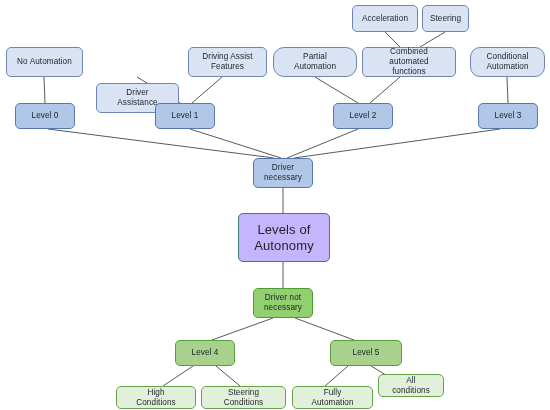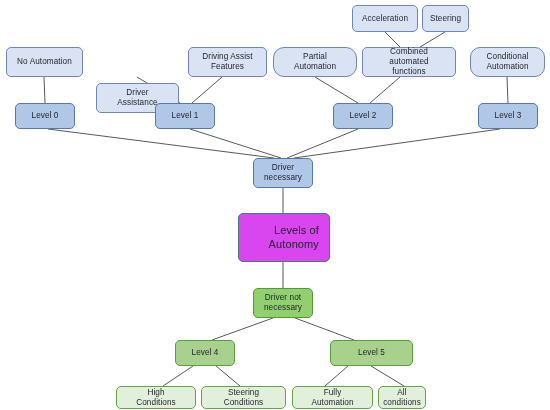--- a/index.html
+++ b/index.html
@@ -46,24 +46,23 @@
   }
   .blue-light {
     background: #dae3f3;
     border-color: #6f86b5;
   }
   .blue-mid {
     background: #b1c7e8;
     border-color: #5878ab;
   }
   .teal {
-    background: #d946ef;
+    background: #c4b5fd;
     border-color: #3f7f75;
-    font-size: 11px;
-    text-align: right;
+    font-size: 13px;
   }
   .green-mid {
     background: #a9d18e;
     border-color: #58a03a;
   }
   .green-bright {
     background: #92d06f;
     border-color: #4f9b34;
   }
   .green-pale {
@@ -112,19 +111,19 @@
       <div class="node blue-mid" style="left: 15px; top: 103px; width: 60px; height: 26px;">Level 0</div>
       <div class="node blue-mid" style="left: 155px; top: 103px; width: 60px; height: 26px;">Level 1</div>
       <div class="node blue-mid" style="left: 333px; top: 103px; width: 60px; height: 26px;">Level 2</div>
       <div class="node blue-mid" style="left: 478px; top: 103px; width: 60px; height: 26px;">Level 3</div>
       <div class="node blue-mid" style="left: 253px; top: 158px; width: 60px; height: 30px;">Driver
 necessary</div>
       <div class="node teal" style="left: 238px; top: 213px; width: 92px; height: 49px;">Levels of Autonomy</div>
       <div class="node green-bright" style="left: 253px; top: 288px; width: 60px; height: 30px;">Driver not
 necessary</div>
       <div class="node green-mid" style="left: 175px; top: 340px; width: 60px; height: 26px;">Level 4</div>
-      <div class="node green-mid" style="left: 330px; top: 340px; width: 83px; height: 26px;">Level 5</div>
+      <div class="node green-mid" style="left: 330px; top: 340px; width: 72px; height: 26px;">Level 5</div>
       <div class="node green-pale" style="left: 116px; top: 386px; width: 80px; height: 23px;">High Conditions</div>
       <div class="node green-pale" style="left: 201px; top: 386px; width: 85px; height: 23px;">Steering Conditions</div>
       <div class="node green-pale" style="left: 292px; top: 386px; width: 81px; height: 23px;">Fully Automation</div>
-      <div class="node green-pale" style="left: 378px; top: 386px; width: 48px; height: 23px;">All conditions</div>
+      <div class="node green-pale" style="left: 378px; top: 374px; width: 66px; height: 23px;">All conditions</div>
     </div>
 </div>
 
 </body></html>

